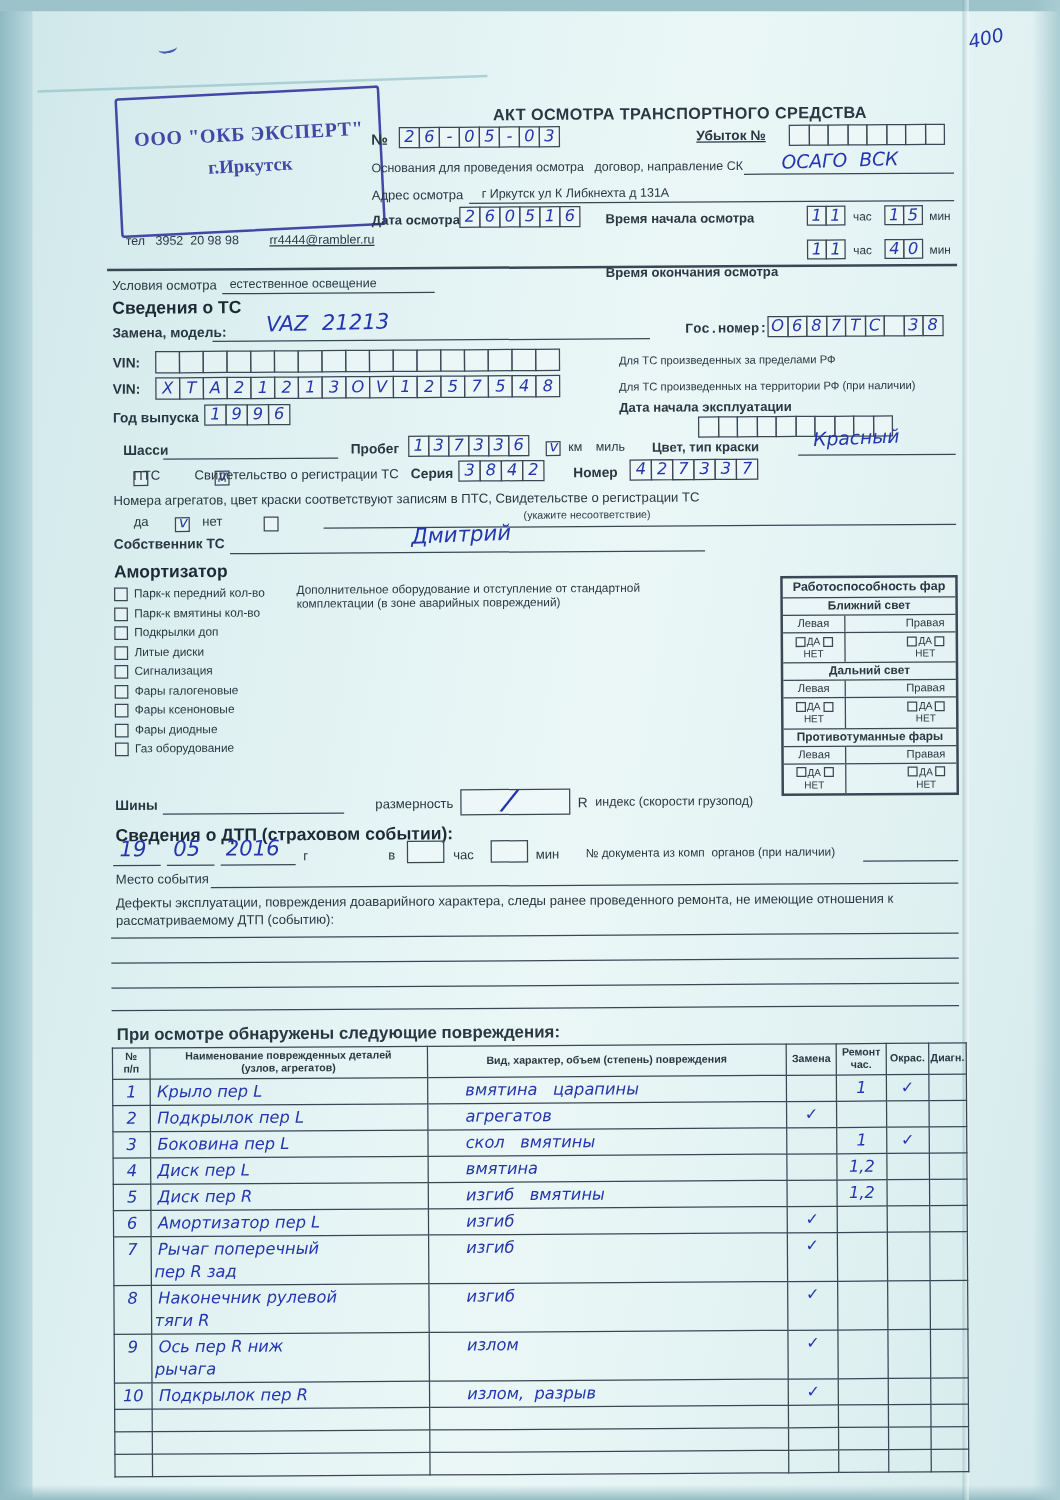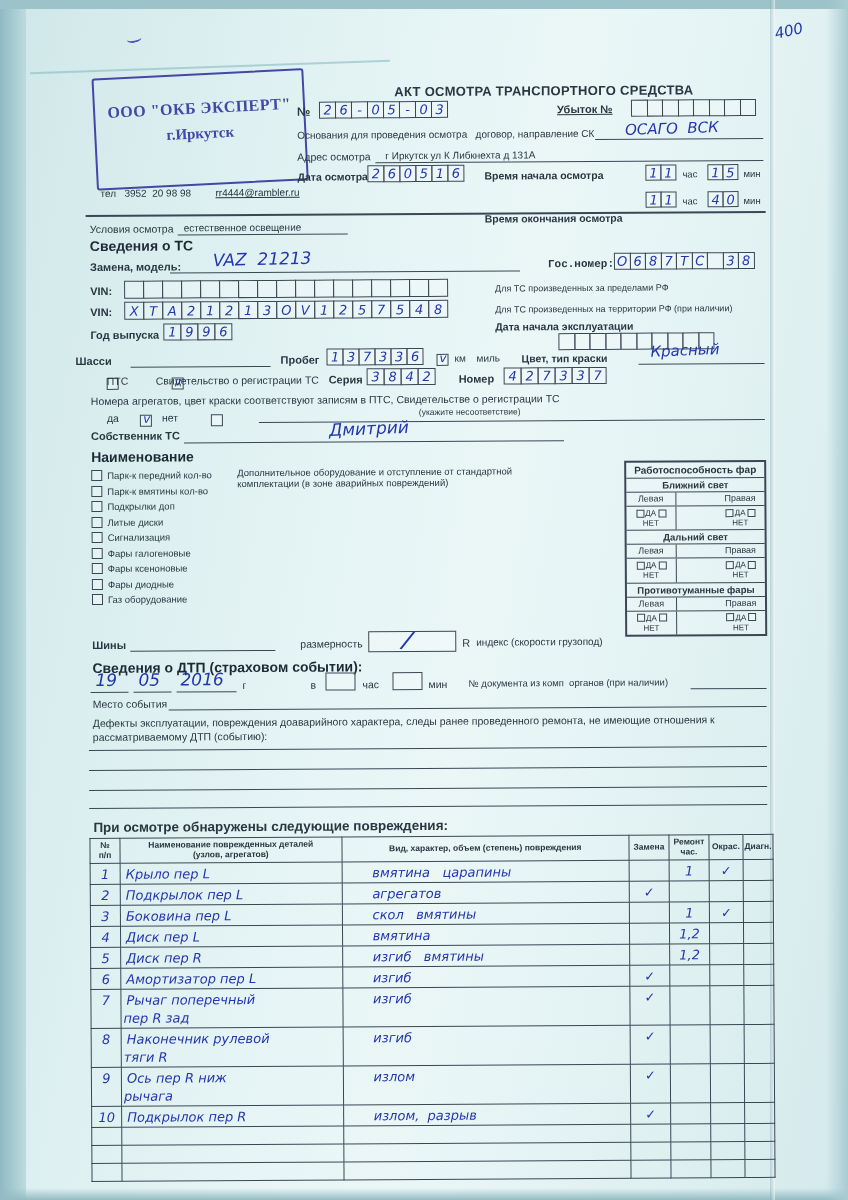--- a/index.html
+++ b/index.html
@@ -353,21 +353,21 @@
         <span class="cbox"></span>
         <span class="cbox"></span>
         <span class="cbox"></span>
         <span class="cbox"></span>
         <span class="cbox"></span>
         <span class="cbox"></span>
         <span class="cbox"></span>
       </div>
 
     
-    <div class="abs b f11" style="left:77px;top:353px;text-align:right;">Шасси</div>
+    <div class="abs b f11" style="left:100px;top:353px;text-align:right;">Шасси</div>
     <div class="ul" style="left:132px;top:365px;width:140px;"></div>
     <div class="abs b f11" style="left:282px;top:353px;">Пробег</div>
     <div class="boxes" style="left:328px;top:348px;">
         <span class="cbox">
           <span class="hw">1</span>
         </span>
         <span class="cbox">
           <span class="hw">3</span>
         </span>
         <span class="cbox">
@@ -440,21 +440,21 @@
     <div class="abs f105" style="left:163px;top:410px;">нет</div>
     <div class="abs f85" style="left:420px;top:407px;">(укажите несоответствие)</div>
     <div class="ul" style="left:260px;top:421px;width:506px;"></div>
 
     
     <div class="abs b f11" style="left:92px;top:428px;">Собственник ТС</div>
     <div class="abs hw" style="left:330px;top:418px;font-size:17px;transform:rotate(-2deg);">Дмитрий</div>
     <div class="ul" style="left:185px;top:441px;width:380px;"></div>
 
     
-    <div class="abs sec" style="left:92px;top:447px;">Наименование</div>
+    <div class="abs sec" style="left:92px;top:447px;">Амортизатор</div>
     <div class="abs" id="equip-list" style="left:92px;top:466px;width:145px;">
         <div class="eq-item">
           <span class="chk"></span>
           <span class="eq-label">Парк-к передний кол-во</span>
         </div>
         <div class="eq-item">
           <span class="chk"></span>
           <span class="eq-label">Парк-к вмятины кол-во</span>
         </div>
         <div class="eq-item">

